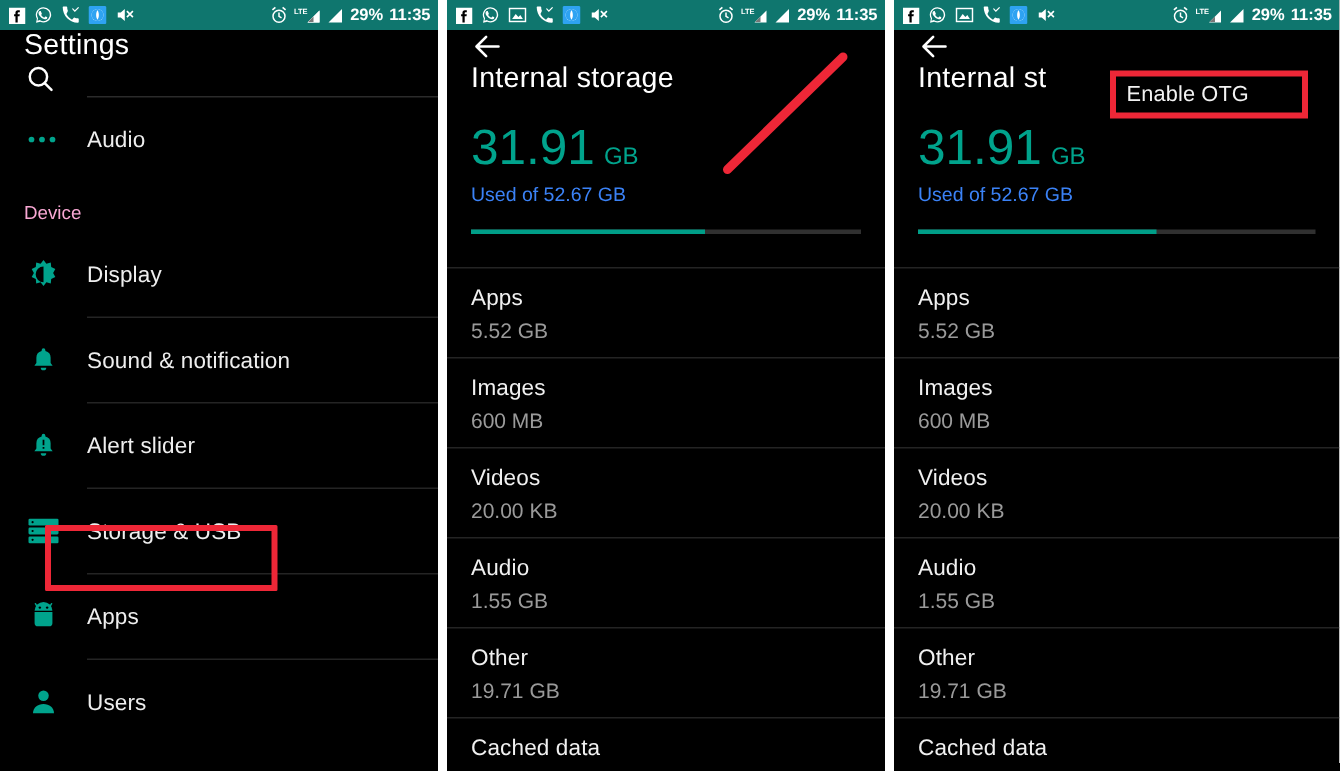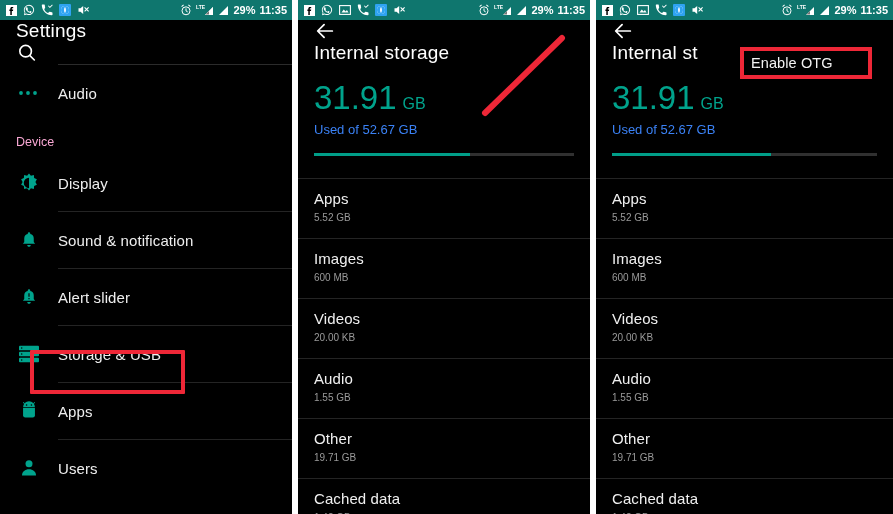--- a/index.html
+++ b/index.html
@@ -156,21 +156,21 @@
     height: 3px;
   }
   .sum-gap { height: 22px; }
 
   
   .st-row {
     height: 59px;
     padding: 11px 0 0 16px;
   }
   .st-title { color: #f0f0f0; font-size: 15px; letter-spacing: 0.1px; }
-  .st-sub { color: #9a9a9a; font-size: 10px; margin-top: 5px; }
+  .st-sub { color: #9a9a9a; font-size: 14px; margin-top: 5px; }
   .st-div { height: 1px; background: #242424; }
 
   
   .arrow-svg {
     position: absolute;
     left: 0; top: 0;
     width: 292px; height: 160px;
     pointer-events: none;
   }
 

